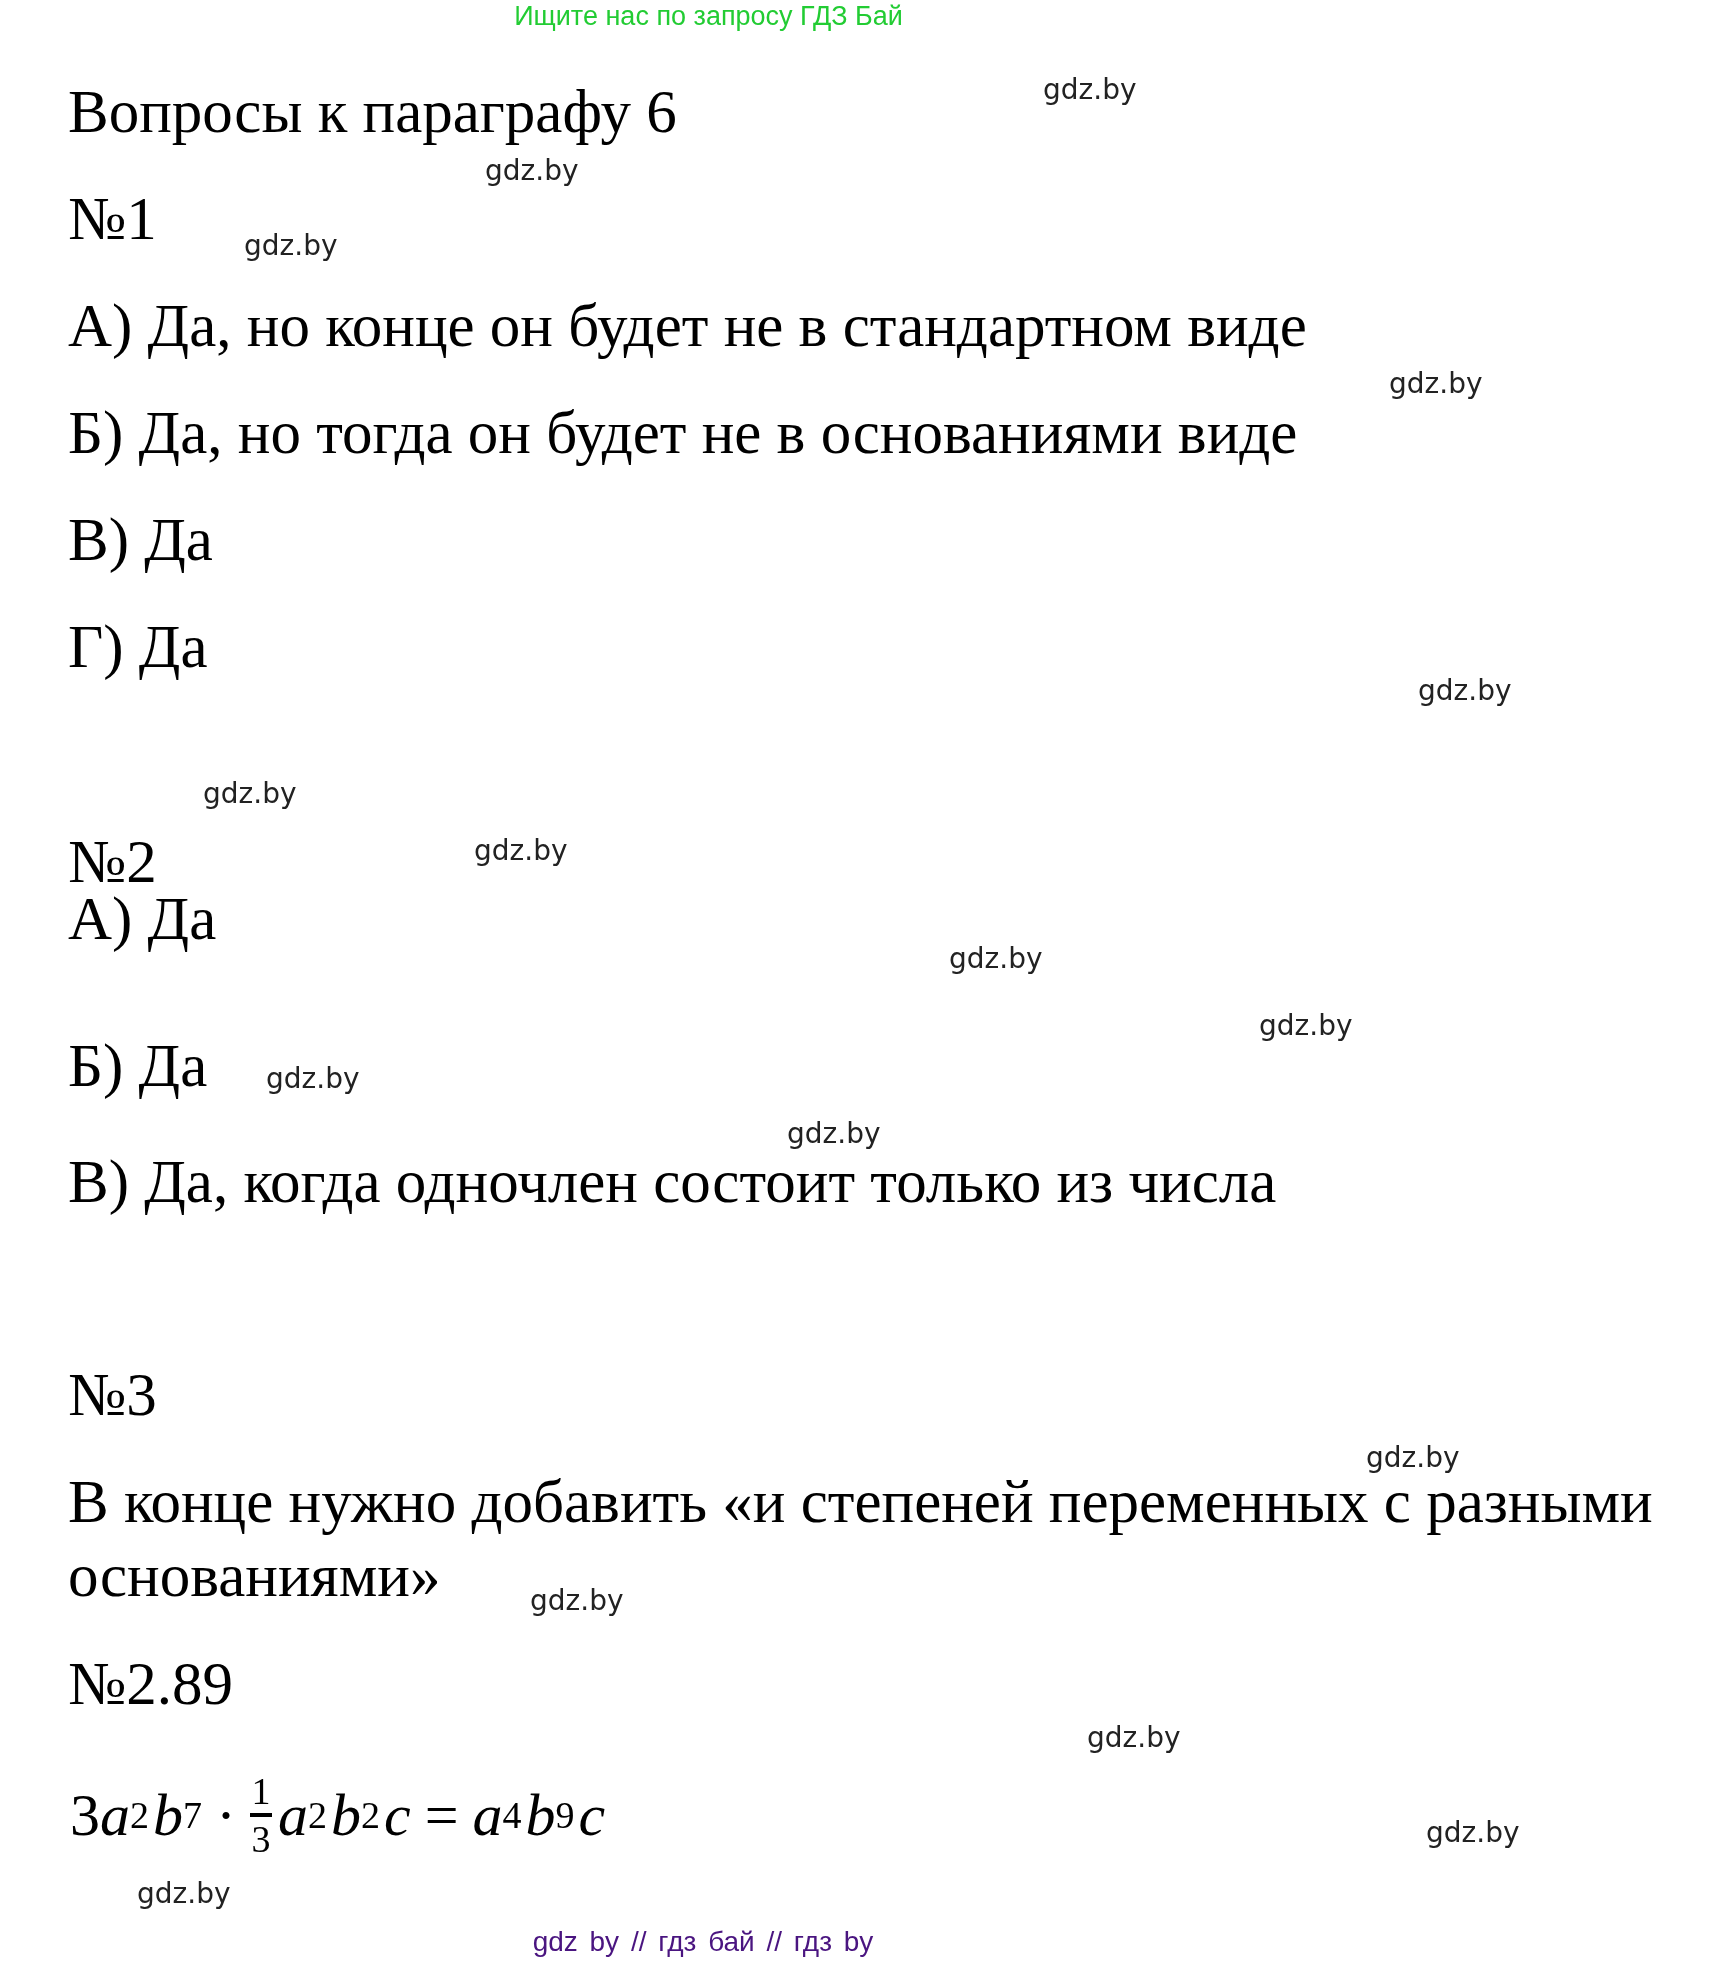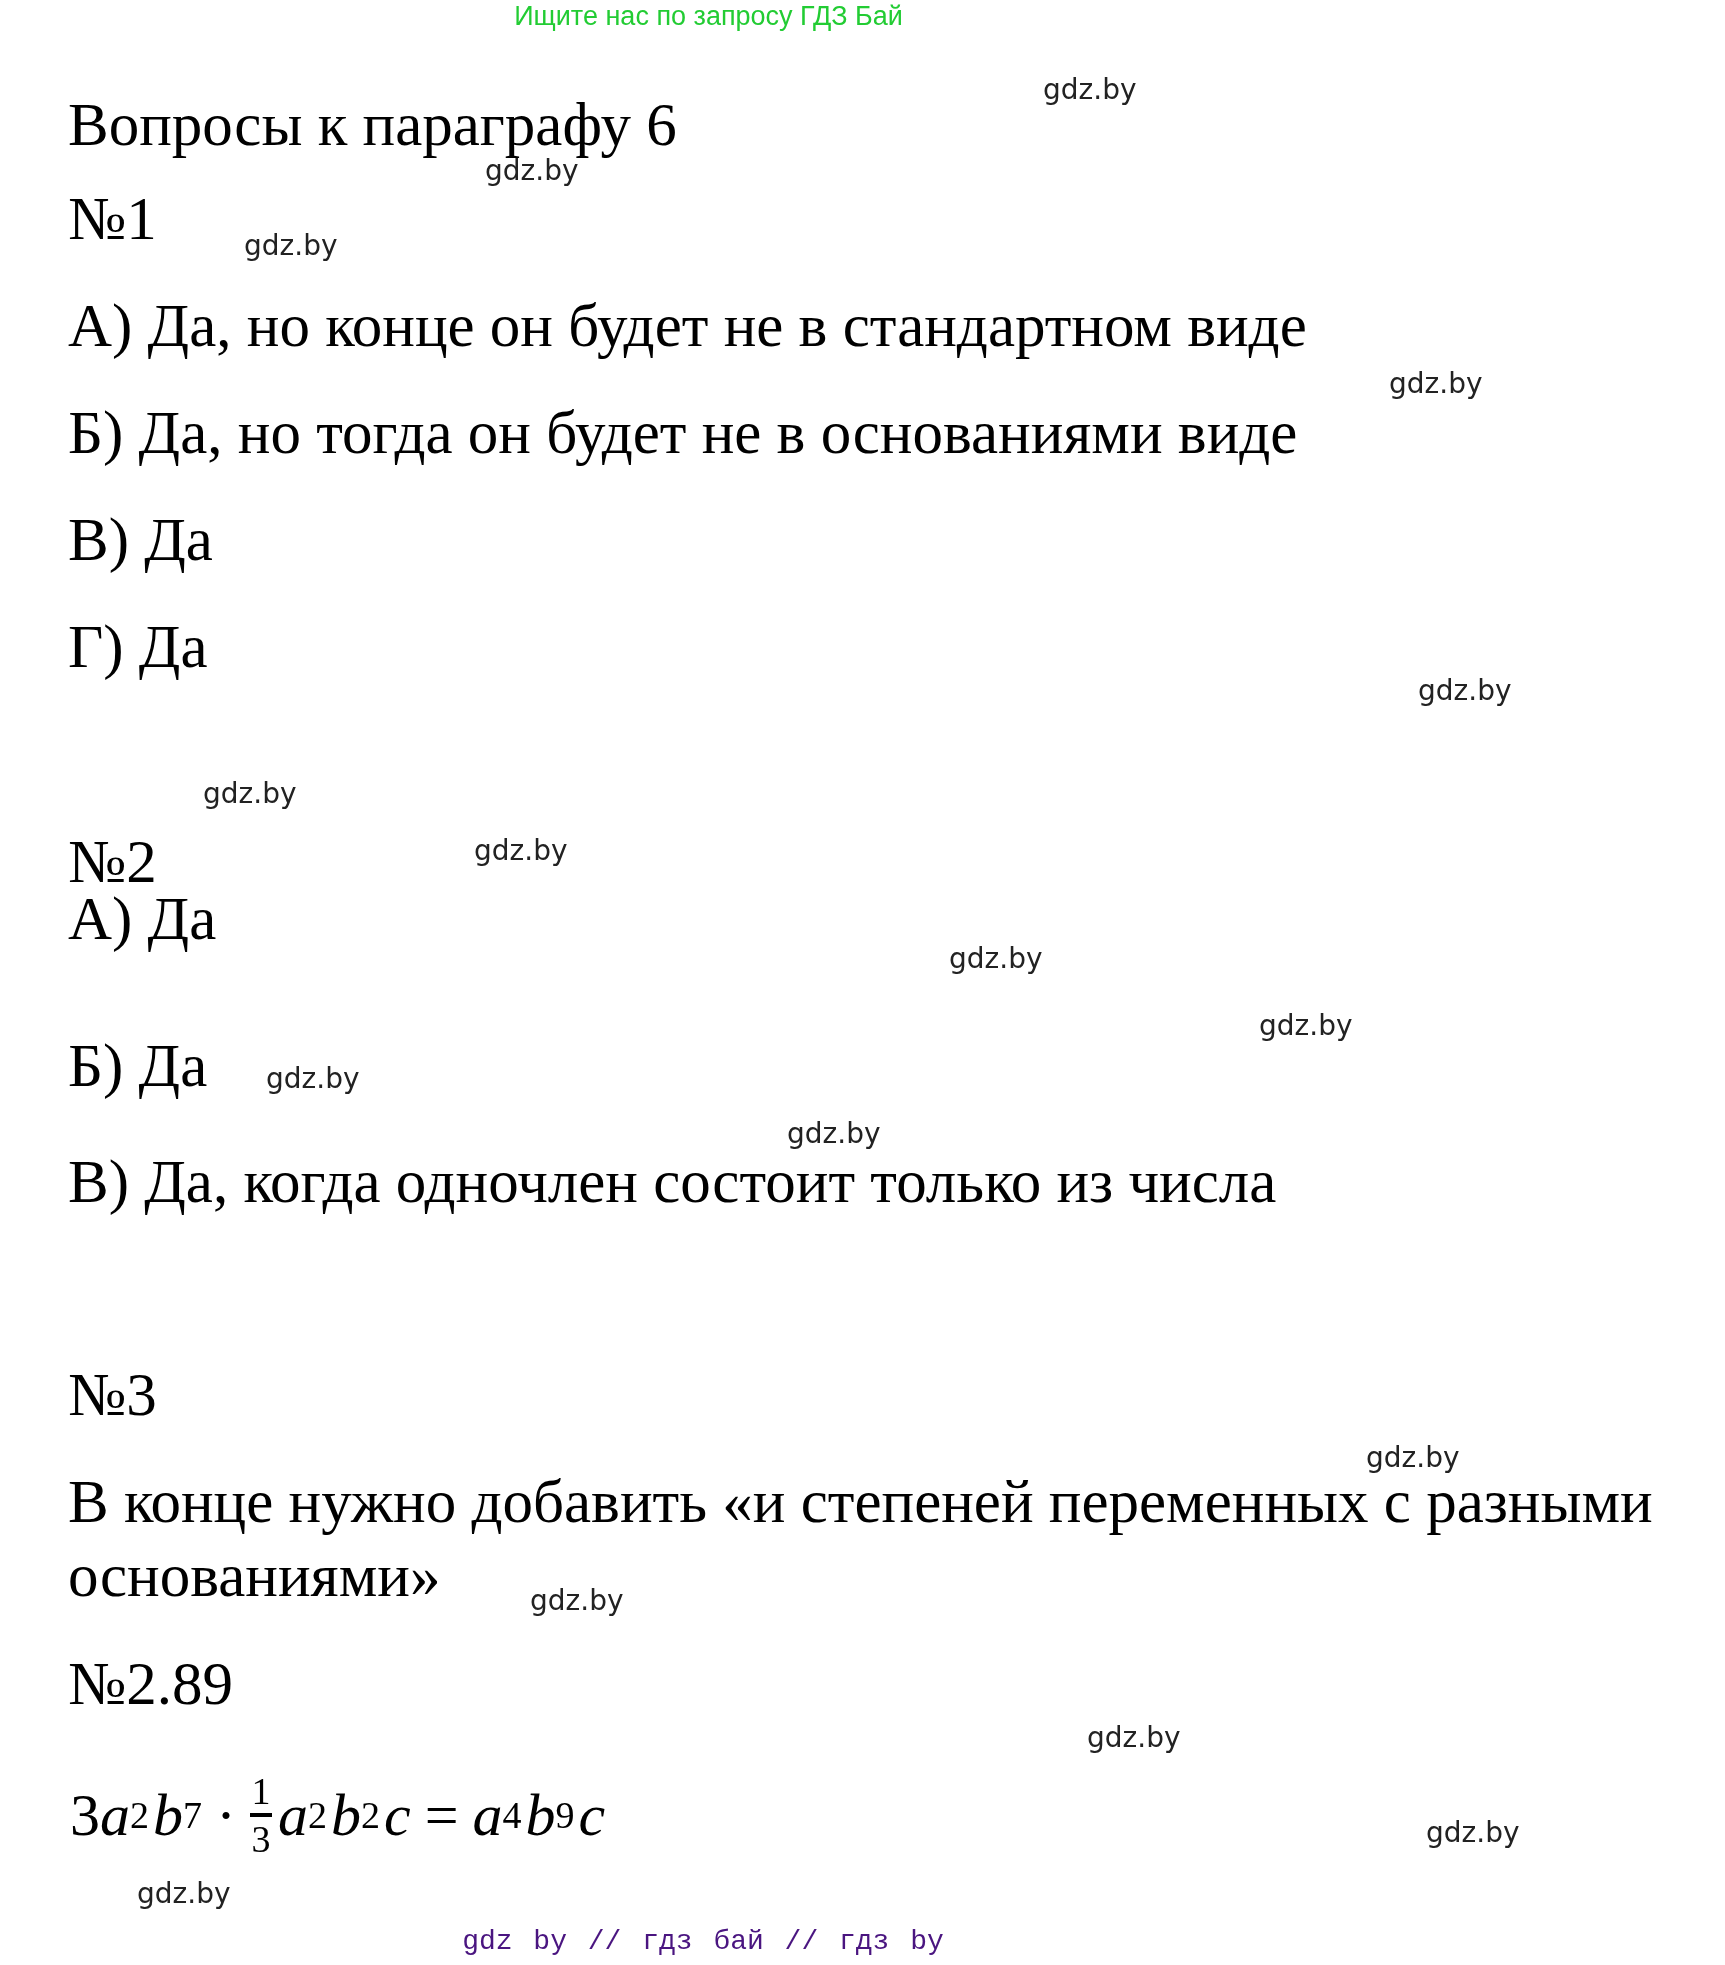--- a/index.html
+++ b/index.html
@@ -14,21 +14,21 @@
       font-family: "Liberation Serif", serif;
       font-size: 61px; color: #000; line-height: 1;
       left: 68px;
     }
     .wm {
       font-family: "DejaVu Sans", sans-serif;
       font-size: 28px; color: #222; line-height: 1;
     }
     .footer {
       left: 0; width: 1406px; top: 1928px; text-align: center;
-      font-family: Liberation Mono, monospace; font-size: 28px;
+      font-family: Liberation Sans, sans-serif; font-size: 28px;
       color: #4a1580; line-height: 1;
       word-spacing: 4px;
     }
     .formula {
       left: 70px; top: 1770px; height: 90px;
       font-family: "Liberation Serif", serif; font-size: 60px; color: #000;
       display: flex; align-items: center;
     }
     .formula .it { font-style: italic; }
     .formula sup { font-size: 38px; vertical-align: 22px; line-height: 0; font-style: normal; }
@@ -38,21 +38,21 @@
     }
     .frac .bar { width: 22px; height: 4px; background: #000; margin: 3px 0; }
     .op { margin: 0 14px; font-style: normal; }
     .dot { margin: 0 10px 0 14px; }
   </style>
 </head>
 <body>
 
 <div class="abs top-banner">Ищите нас по запросу ГДЗ Бай</div>
 
-<div class="abs line" style="top:94px;">Вопросы к параграфу 6</div>
+<div class="abs line" style="top:81px;">Вопросы к параграфу 6</div>
 
 <div class="abs line" style="top:188px;">№1</div>
 <div class="abs line" style="top:295px;">А) Да, но конце он будет не в стандартном виде</div>
 <div class="abs line" style="top:402px;">Б) Да, но тогда он будет не в основаниями виде</div>
 <div class="abs line" style="top:509px;">В) Да</div>
 <div class="abs line" style="top:616px;font-family:Liberation Serif, serif;">Г) Да</div>
 
 <div class="abs line" style="top:831px;">№2</div>
 <div class="abs line" style="top:888px;">А) Да</div>
 <div class="abs line" style="top:1035px;">Б) Да</div>

